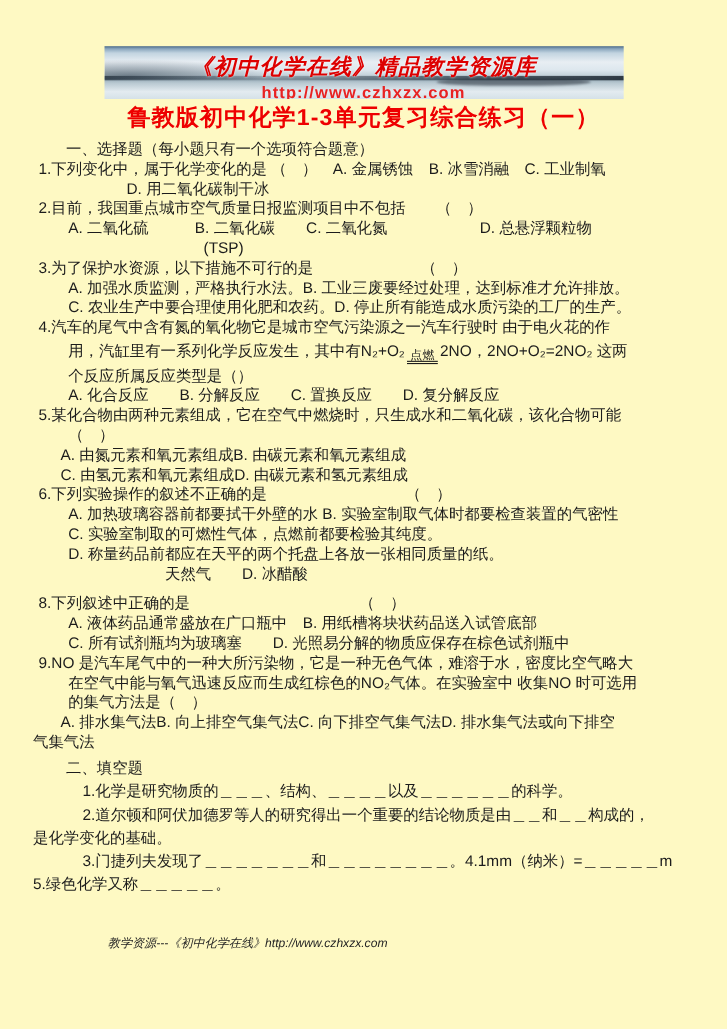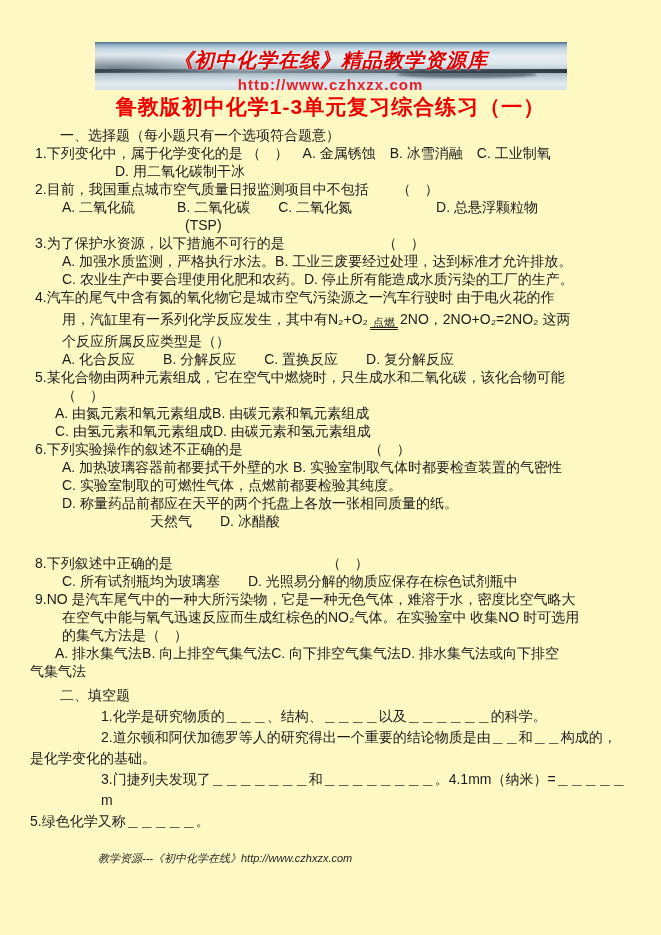--- a/index.html
+++ b/index.html
@@ -33,23 +33,23 @@
   }
   
   .doc-title{
     text-align:center;font-size:21px;font-weight:bold;color:#ee0000;
     margin:3px 0 5px;letter-spacing:1px;
   }
   
   .content{padding:0 26px 0 30px;font-size:14px;line-height:18px;}
   .line{white-space:pre-wrap;}
   .i5{margin-left:5px}.i15{margin-left:32px}.i25{margin-left:25px}
-  .i30{margin-left:30px}.i45{margin-left:71px}.i85{margin-left:85px}
+  .i30{margin-left:30px}.i45{margin-left:45px}.i85{margin-left:85px}
   .i120{margin-left:120px}.i155{margin-left:155px}
-  .mt8{margin-top:24px}.mt4{margin-top:5px}
+  .mt8{margin-top:9px}.mt4{margin-top:5px}
   .fill .line{line-height:21px;}
   
   .formula-line{line-height:26px;}
   .cond-eq{display:inline-block;vertical-align:-2px;margin:0 2px;text-align:center;}
   .cond-text{display:block;font-size:11px;line-height:10px;padding:0 3px;border-bottom:3px double #1c1c1c;}
   
   .footer{
     position:absolute;left:98px;right:38px;top:847px;
     font-style:italic;font-size:11px;line-height:23px;color:#252525;
   }
@@ -96,20 +96,21 @@
     <div class="line i25">C. 由氢元素和氧元素组成D. 由碳元素和氢元素组成</div>
 
     <div class="line i5">6.下列实验操作的叙述不正确的是　　　　　　　　　（　）</div>
     <div class="line i15">A. 加热玻璃容器前都要拭干外壁的水 B. 实验室制取气体时都要检查装置的气密性</div>
     <div class="line i15">C. 实验室制取的可燃性气体，点燃前都要检验其纯度。</div>
     <div class="line i15">D. 称量药品前都应在天平的两个托盘上各放一张相同质量的纸。</div>
 
     <div class="line i120">天然气　　D. 冰醋酸</div>
 
     <div class="line i5 mt8">8.下列叙述中正确的是　　　　　　　　　　　（　）</div>
+    <div class="line i15">A. 液体药品通常盛放在广口瓶中　B. 用纸槽将块状药品送入试管底部</div>
     <div class="line i15">C. 所有试剂瓶均为玻璃塞　　D. 光照易分解的物质应保存在棕色试剂瓶中</div>
 
     <div class="line i5">9.NO 是汽车尾气中的一种大所污染物，它是一种无色气体，难溶于水，密度比空气略大</div>
     <div class="line i15">在空气中能与氧气迅速反应而生成红棕色的NO₂气体。在实验室中 收集NO 时可选用</div>
     <div class="line i15">的集气方法是（　）</div>
     <div class="line i25">A. 排水集气法B. 向上排空气集气法C. 向下排空气集气法D. 排水集气法或向下排空</div>
     <div class="line">气集气法</div>
 
     <div class="fill">
       <div class="line i30 mt4">二、填空题</div>

